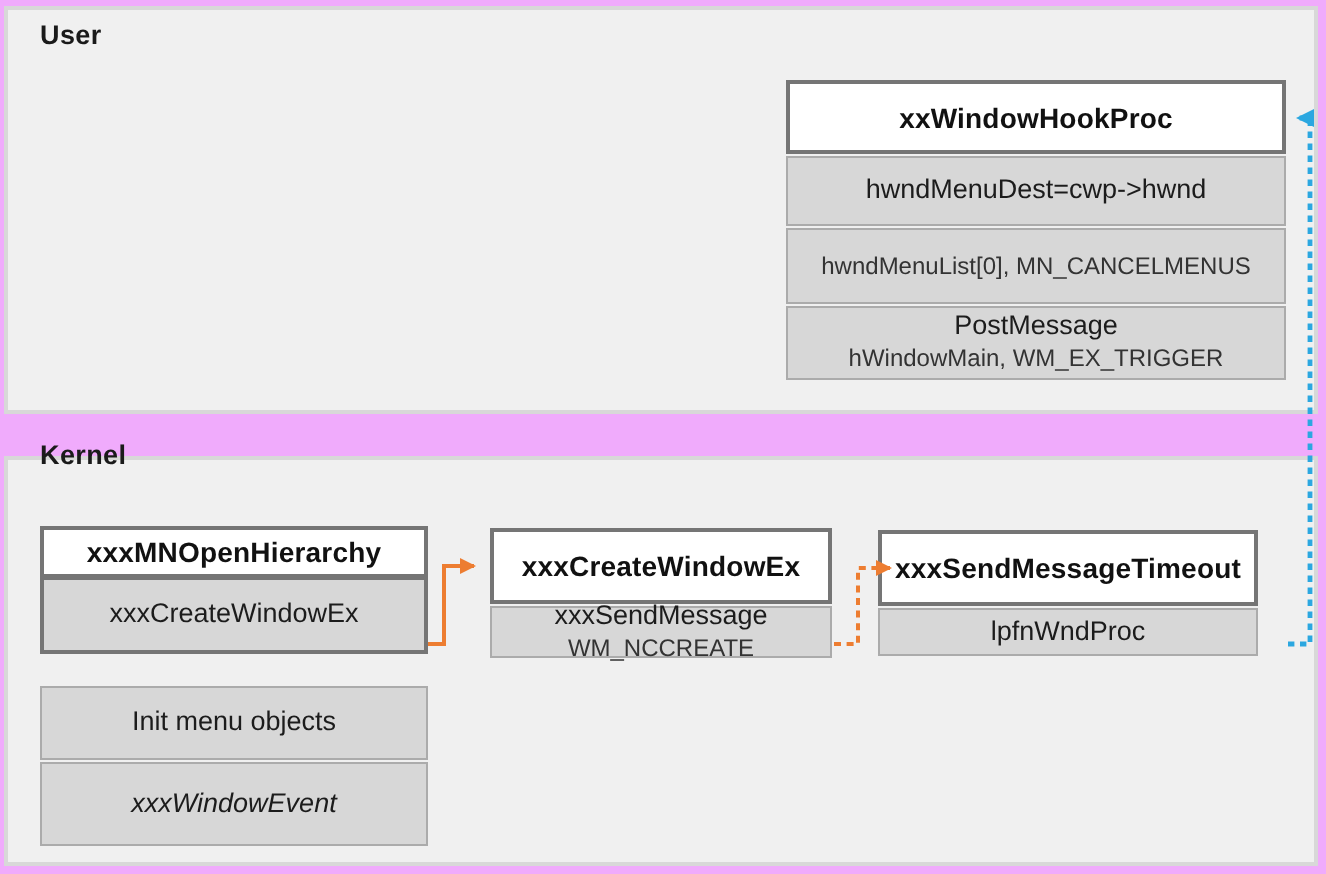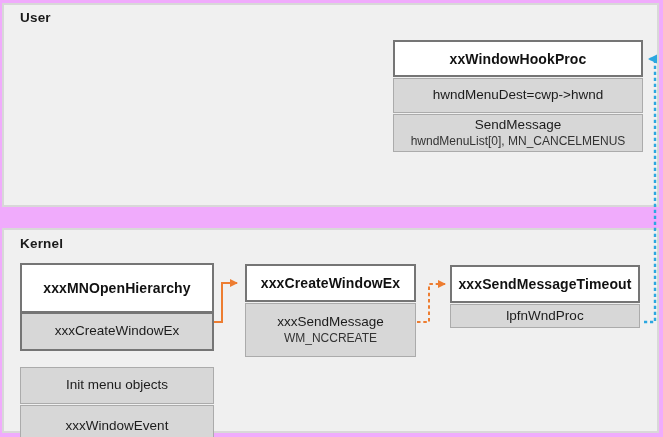--- a/index.html
+++ b/index.html
@@ -38,55 +38,58 @@
 </style>
 </head>
 <body>
 
 <div class="canvas">
 
   <div class="panel" style="left:2px; top:3px; width:657px; height:204px;"></div>
   <div class="panel-label" style="left:20px; top:10px;">User</div>
 
   <div class="panel" style="left:2px; top:228px; width:657px; height:205px;"></div>
-  <div class="panel-label" style="left:20px; top:236px;">Kernel</div>
+  <div class="panel-label" style="left:20px; top:220px;">Kernel</div>
 
   <div class="fbox" style="left:393px; top:40px; width:250px;">
     <div class="fbox-title" style="height:37px;">xxWindowHookProc</div>
     <div class="fcell" style="height:35px;">
       <div class="cell-main">hwndMenuDest=cwp-&gt;hwnd</div>
     </div>
     <div class="fcell" style="height:38px;">
-      <div class="cell-main">SendMessage</div>
       <div class="cell-sub">hwndMenuList[0], MN_CANCELMENUS</div>
+    </div>
+    <div class="fcell" style="height:37px;">
+      <div class="cell-main">PostMessage</div>
+      <div class="cell-sub">hWindowMain, WM_EX_TRIGGER</div>
     </div>
   </div>
 
   <div class="fbox" style="left:20px; top:263px; width:194px;">
-    <div class="fbox-title" style="height:50px;">xxxMNOpenHierarchy</div>
+    <div class="fbox-title" style="height:26px;">xxxMNOpenHierarchy</div>
     <div class="fcell dark" style="height:39px;">
       <div class="cell-main">xxxCreateWindowEx</div>
     </div>
     <div class="fcell" style="height:37px;margin-top:16px;">
       <div class="cell-main">Init menu objects</div>
     </div>
-    <div class="fcell" style="height:42px;">
+    <div class="fcell" style="height:42px;font-style:italic;">
       <div class="cell-main">xxxWindowEvent</div>
     </div>
   </div>
 
   <div class="fbox" style="left:245px; top:264px; width:171px;">
     <div class="fbox-title" style="height:38px;">xxxCreateWindowEx</div>
-    <div class="fcell" style="height:54px;">
+    <div class="fcell" style="height:26px;">
       <div class="cell-main">xxxSendMessage</div>
       <div class="cell-sub">WM_NCCREATE</div>
     </div>
   </div>
 
-  <div class="fbox" style="left:450px; top:265px; width:190px;">
+  <div class="fbox" style="left:439px; top:265px; width:190px;">
     <div class="fbox-title" style="height:38px;">xxxSendMessageTimeout</div>
     <div class="fcell" style="height:24px;">
       <div class="cell-main">lpfnWndProc</div>
     </div>
   </div>
 
   <svg class="overlay" width="663" height="437" viewBox="0 0 663 437">
     <defs>
       <marker id="ah-orange" markerWidth="9" markerHeight="9" refX="7" refY="4" orient="auto" markerUnits="userSpaceOnUse">
         <path d="M0,0 L8,4 L0,8 Z" fill="#ED7D31"></path>

